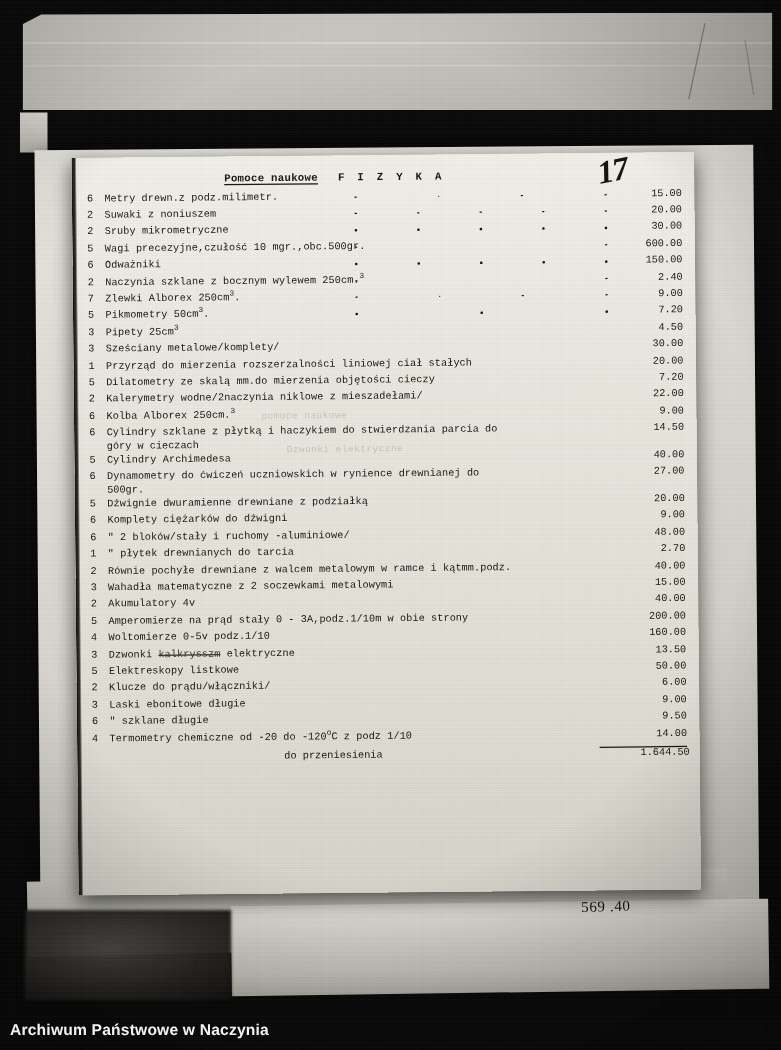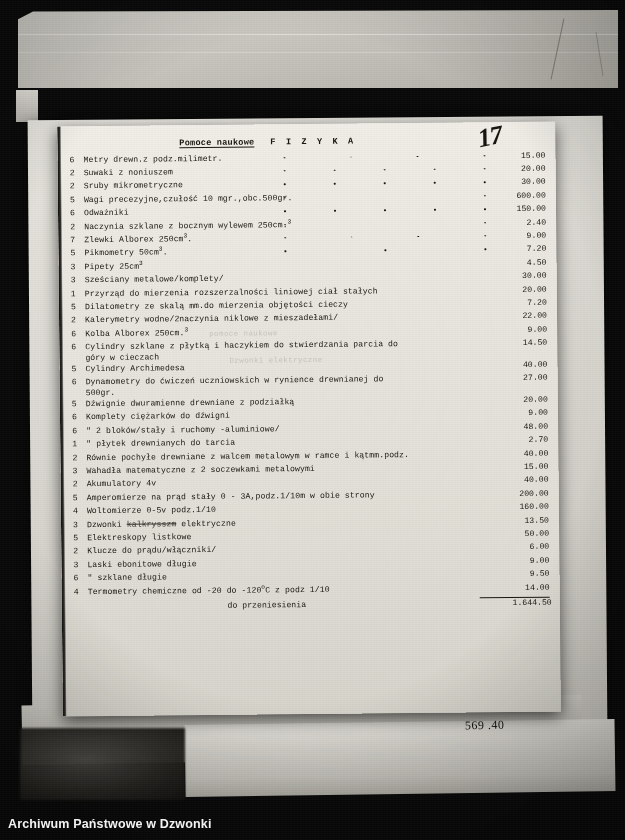--- a/index.html
+++ b/index.html
@@ -500,14 +500,14 @@
 
     </div>
   </div>
 
   <div class="hand" id="folio">17</div>
   <div class="hand" id="carry-hand">569 .40</div>
 
   <div id="grain"></div>
   <div id="grain2"></div>
 
-  <div id="watermark">Archiwum Państwowe w Dzwonki</div>
+  <div id="watermark">Archiwum Państwowe w Naczynia</div>
 </div>
 
 </body></html>

